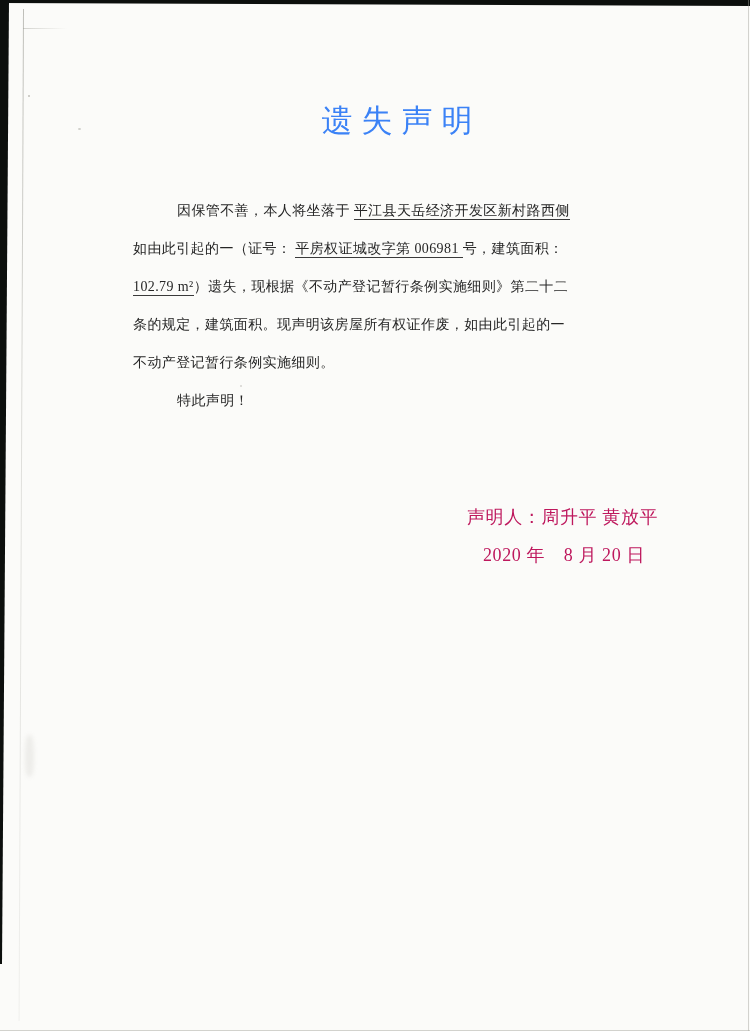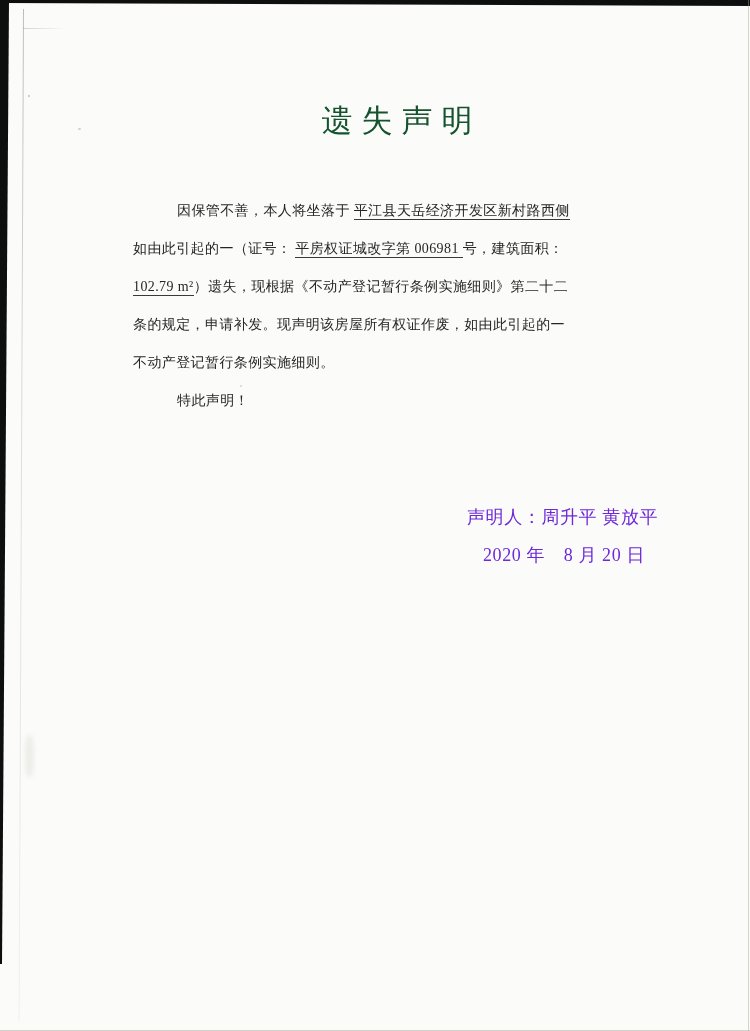--- a/index.html
+++ b/index.html
@@ -85,21 +85,21 @@
     width: 537px;
   }
   .doc-title {
     position: absolute;
     left: 0; top: 100px;
     width: 537px;
     text-align: center;
     font-size: 31px;
     font-weight: 500;
     letter-spacing: 9px;
-    color: #14532d;
+    color: #3b82f6;
     white-space: nowrap;
   }
   .line {
     position: absolute;
     left: 0;
     width: 540px;
     font-size: 14px;
     letter-spacing: 0.4px;
     line-height: 24px;
     color: #262626;
@@ -112,21 +112,21 @@
   .line.l5 { top: 351px; }
   .line.l6 { top: 389px; padding-left: 44px; }
   .u {
     border-bottom: 1.5px solid #3a3a3a;
     padding-bottom: 1px;
   }
   .sig-line {
     position: absolute;
     font-size: 18px;
     letter-spacing: 0.6px;
-    color: #6d28d9;
+    color: #be185d;
     white-space: nowrap;
   }
   .sig-name { left: 334px; top: 505px; }
   .sig-date { left: 334px; top: 543px; margin-left: 16px; }
 </style>
 </head>
 <body>
 
 <div class="scan">
 
@@ -150,21 +150,21 @@
     </div>
 
     <div class="line l2">
       <span>如由此引起的一（证号： </span><span class="u">平房权证城改字第 006981 </span><span>号，建筑面积：</span>
     </div>
 
     <div class="line l3">
       <span class="u">102.79 m²</span><span>）遗失，现根据《不动产登记暂行条例实施细则》第二十二</span>
     </div>
 
-    <div class="line l4">条的规定，申请补发。现声明该房屋所有权证作废，如由此引起的一</div>
+    <div class="line l4">条的规定，建筑面积。现声明该房屋所有权证作废，如由此引起的一</div>
 
     <div class="line l5">不动产登记暂行条例实施细则。</div>
 
     <div class="line l6">特此声明！</div>
 
     <div class="sig-line sig-name">声明人：周升平 黄放平</div>
 
     <div class="sig-line sig-date">2020 年　8 月 20 日</div>
 
   </div>

